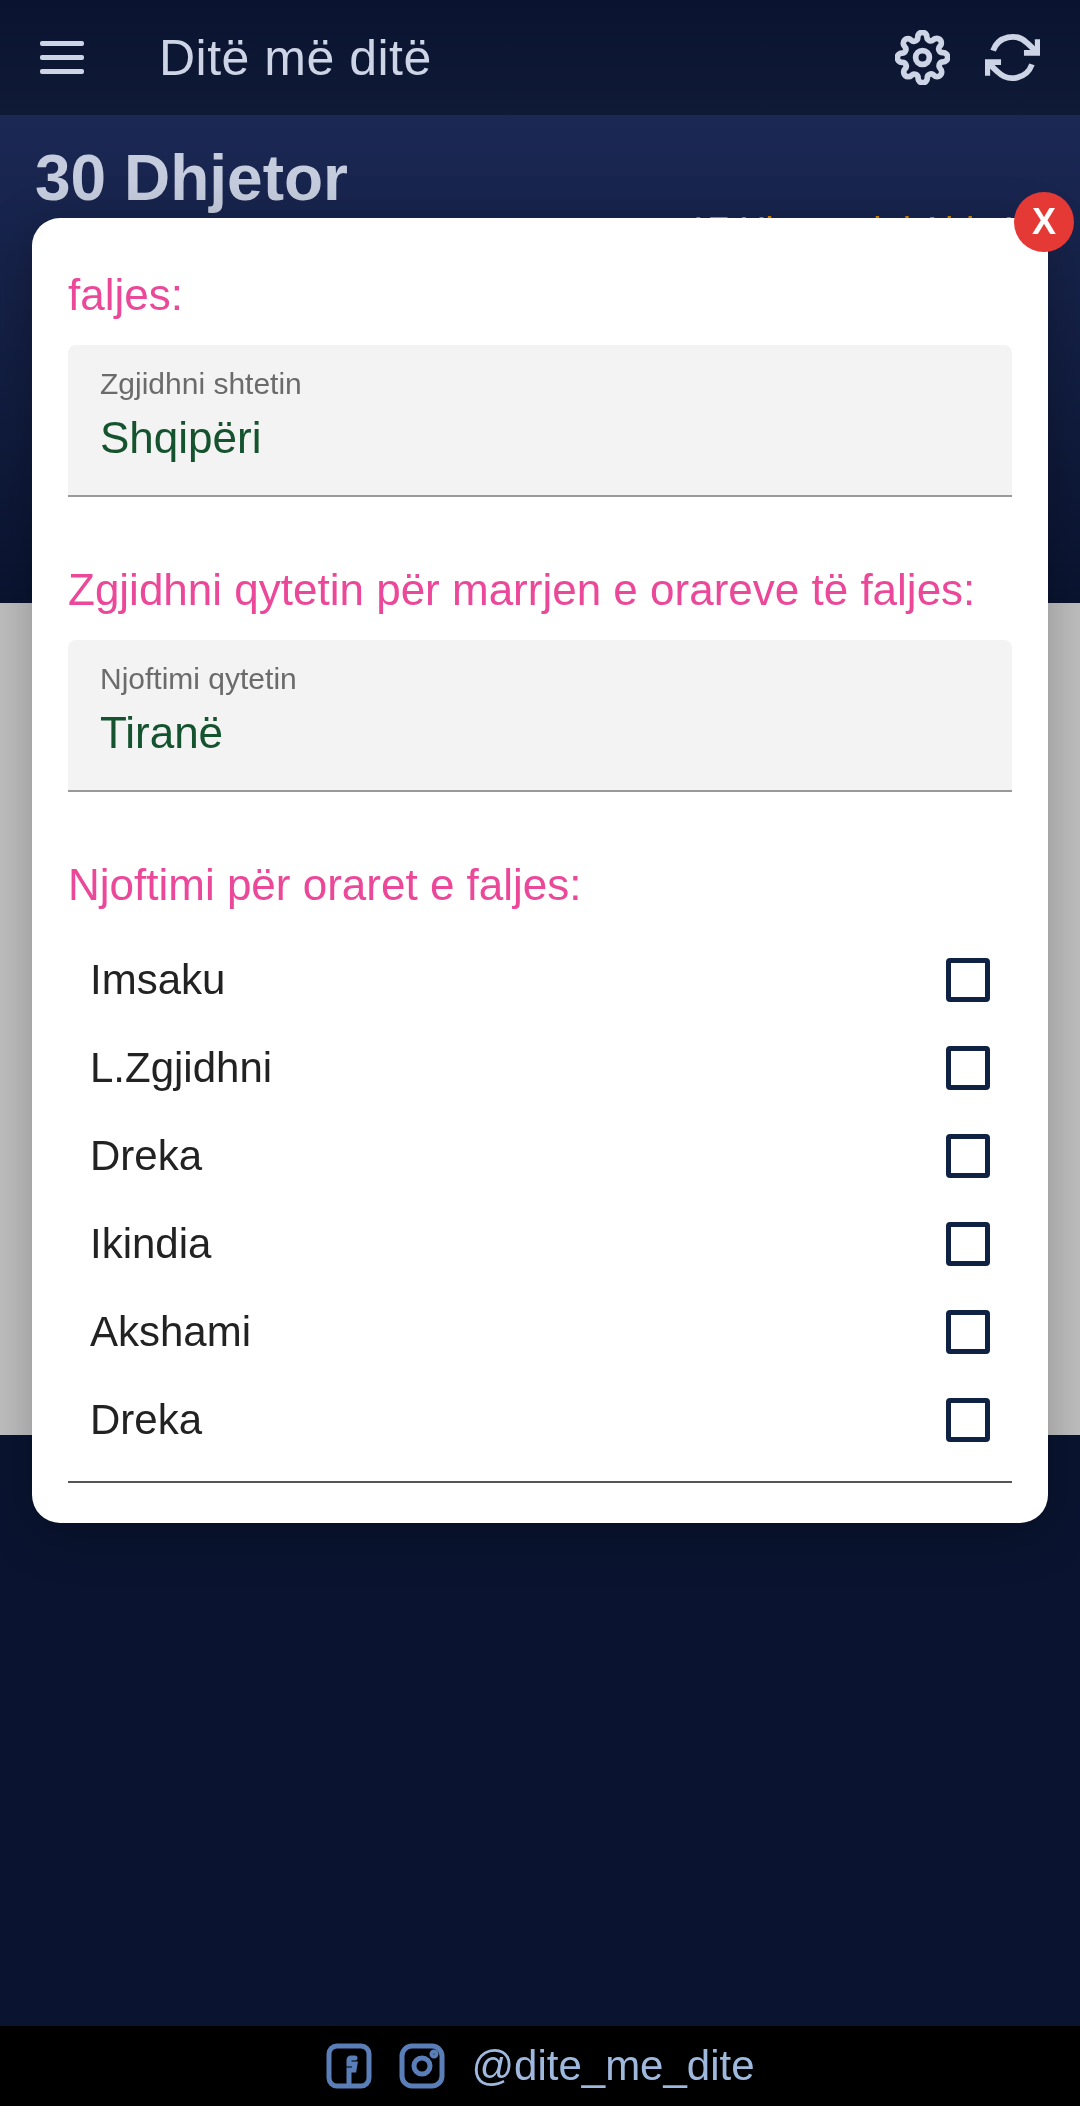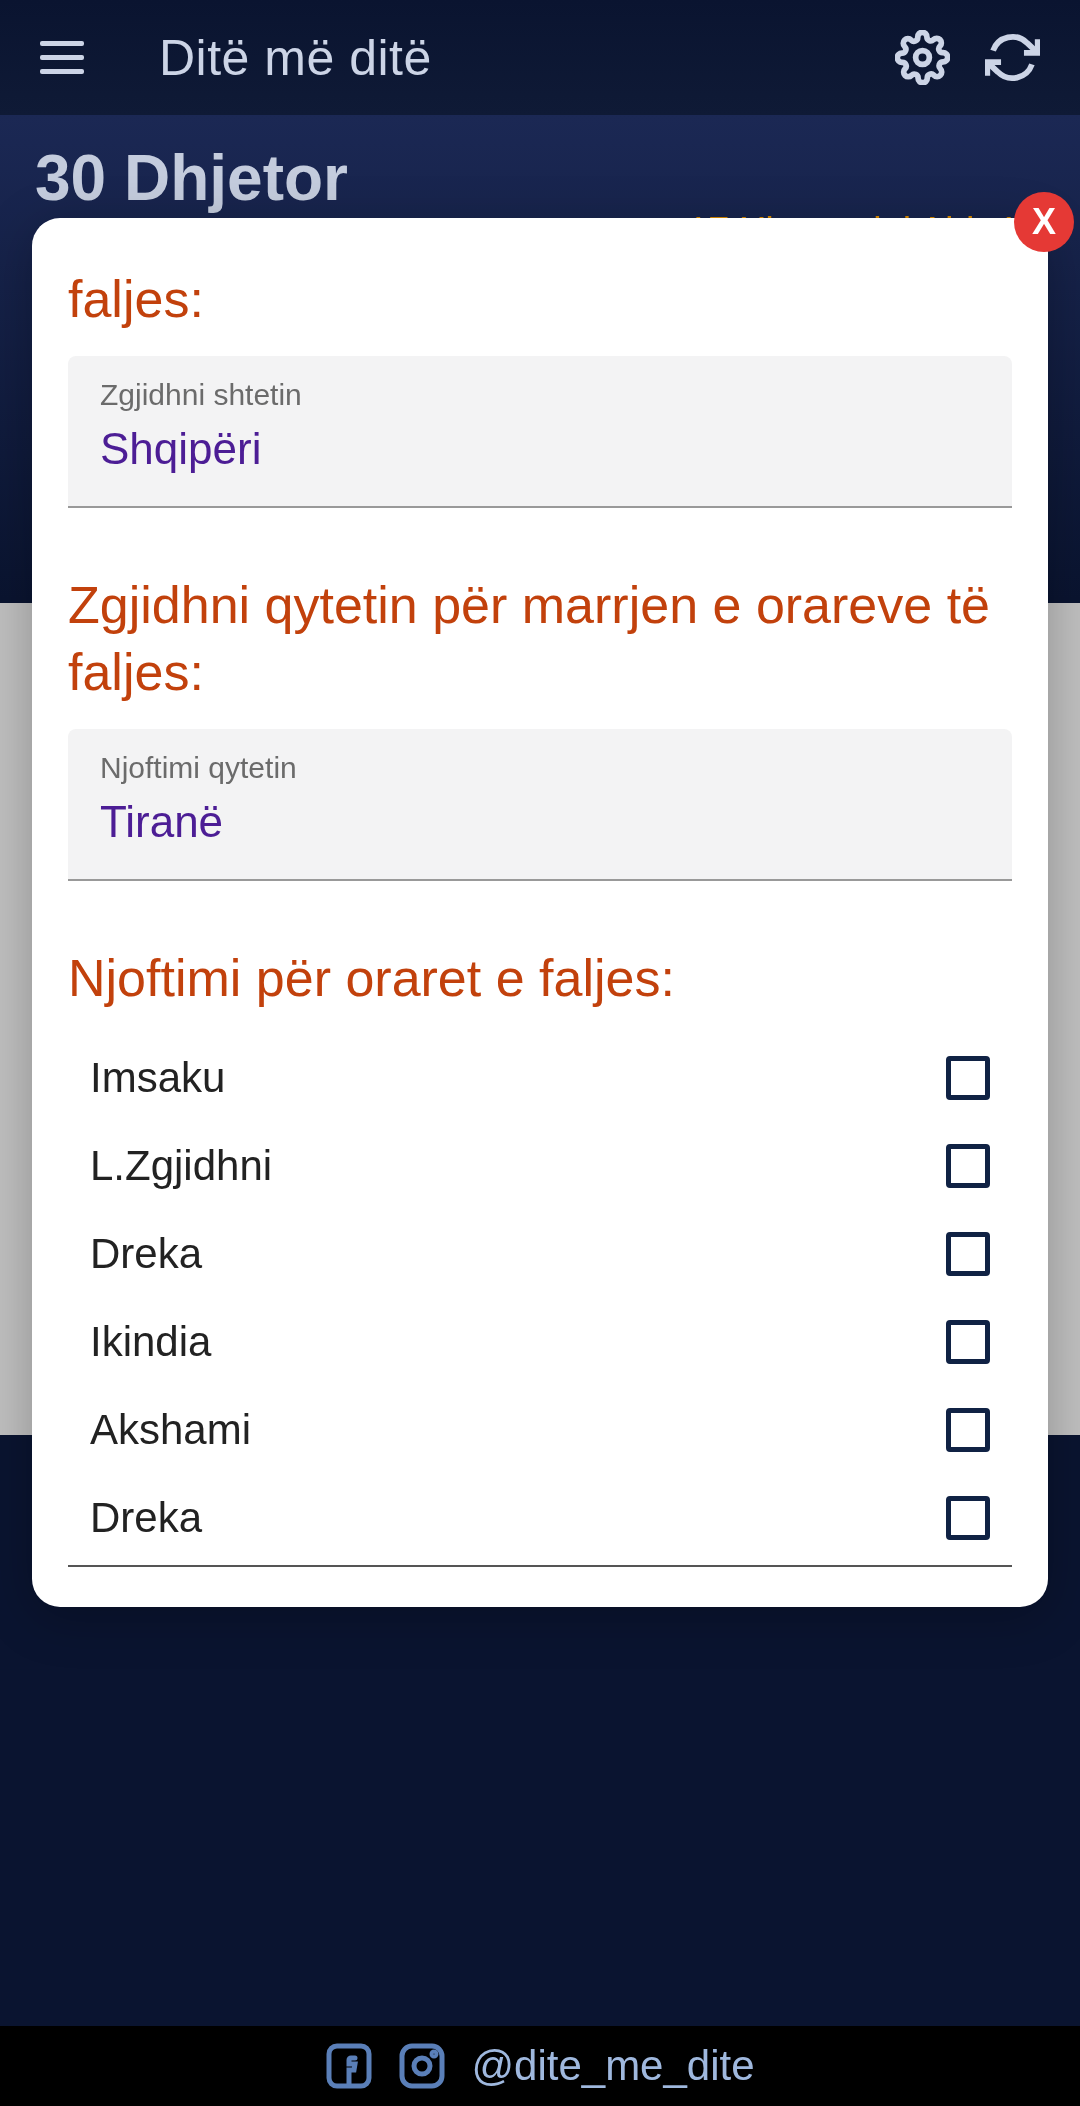--- a/index.html
+++ b/index.html
@@ -84,35 +84,35 @@
   background: #e53935;
   color: #fff;
   font-size: 36px;
   font-weight: 700;
   display: flex;
   align-items: center;
   justify-content: center;
   cursor: pointer;
 }
 .section-label {
-  font-size: 52px;
-  color: #c2410c;
+  font-size: 44px;
+  color: #ec4899;
   margin-bottom: 22px;
   line-height: 1.3;
 }
 .select-field {
   background: #f3f3f4;
   border-bottom: 2px solid #999;
   border-radius: 8px 8px 0 0;
   padding: 22px 32px 32px;
   margin-bottom: 64px;
 }
 .select-label { font-size: 30px; color: #6b6b6b; margin-bottom: 12px; }
-.select-value { font-size: 44px; color: #4c1d95; }
-.notif-list { border-bottom: 2px solid #555; padding-bottom: 3px; margin-top: 10px; }
+.select-value { font-size: 44px; color: #14532d; }
+.notif-list { border-bottom: 2px solid #555; padding-bottom: 17px; margin-top: 10px; }
 .notif-row {
   display: flex;
   align-items: center;
   justify-content: space-between;
   padding: 20px 22px 20px 22px;
 }
 .notif-label { font-size: 42px; color: #222; }
 .checkbox {
   width: 44px;
   height: 44px;

